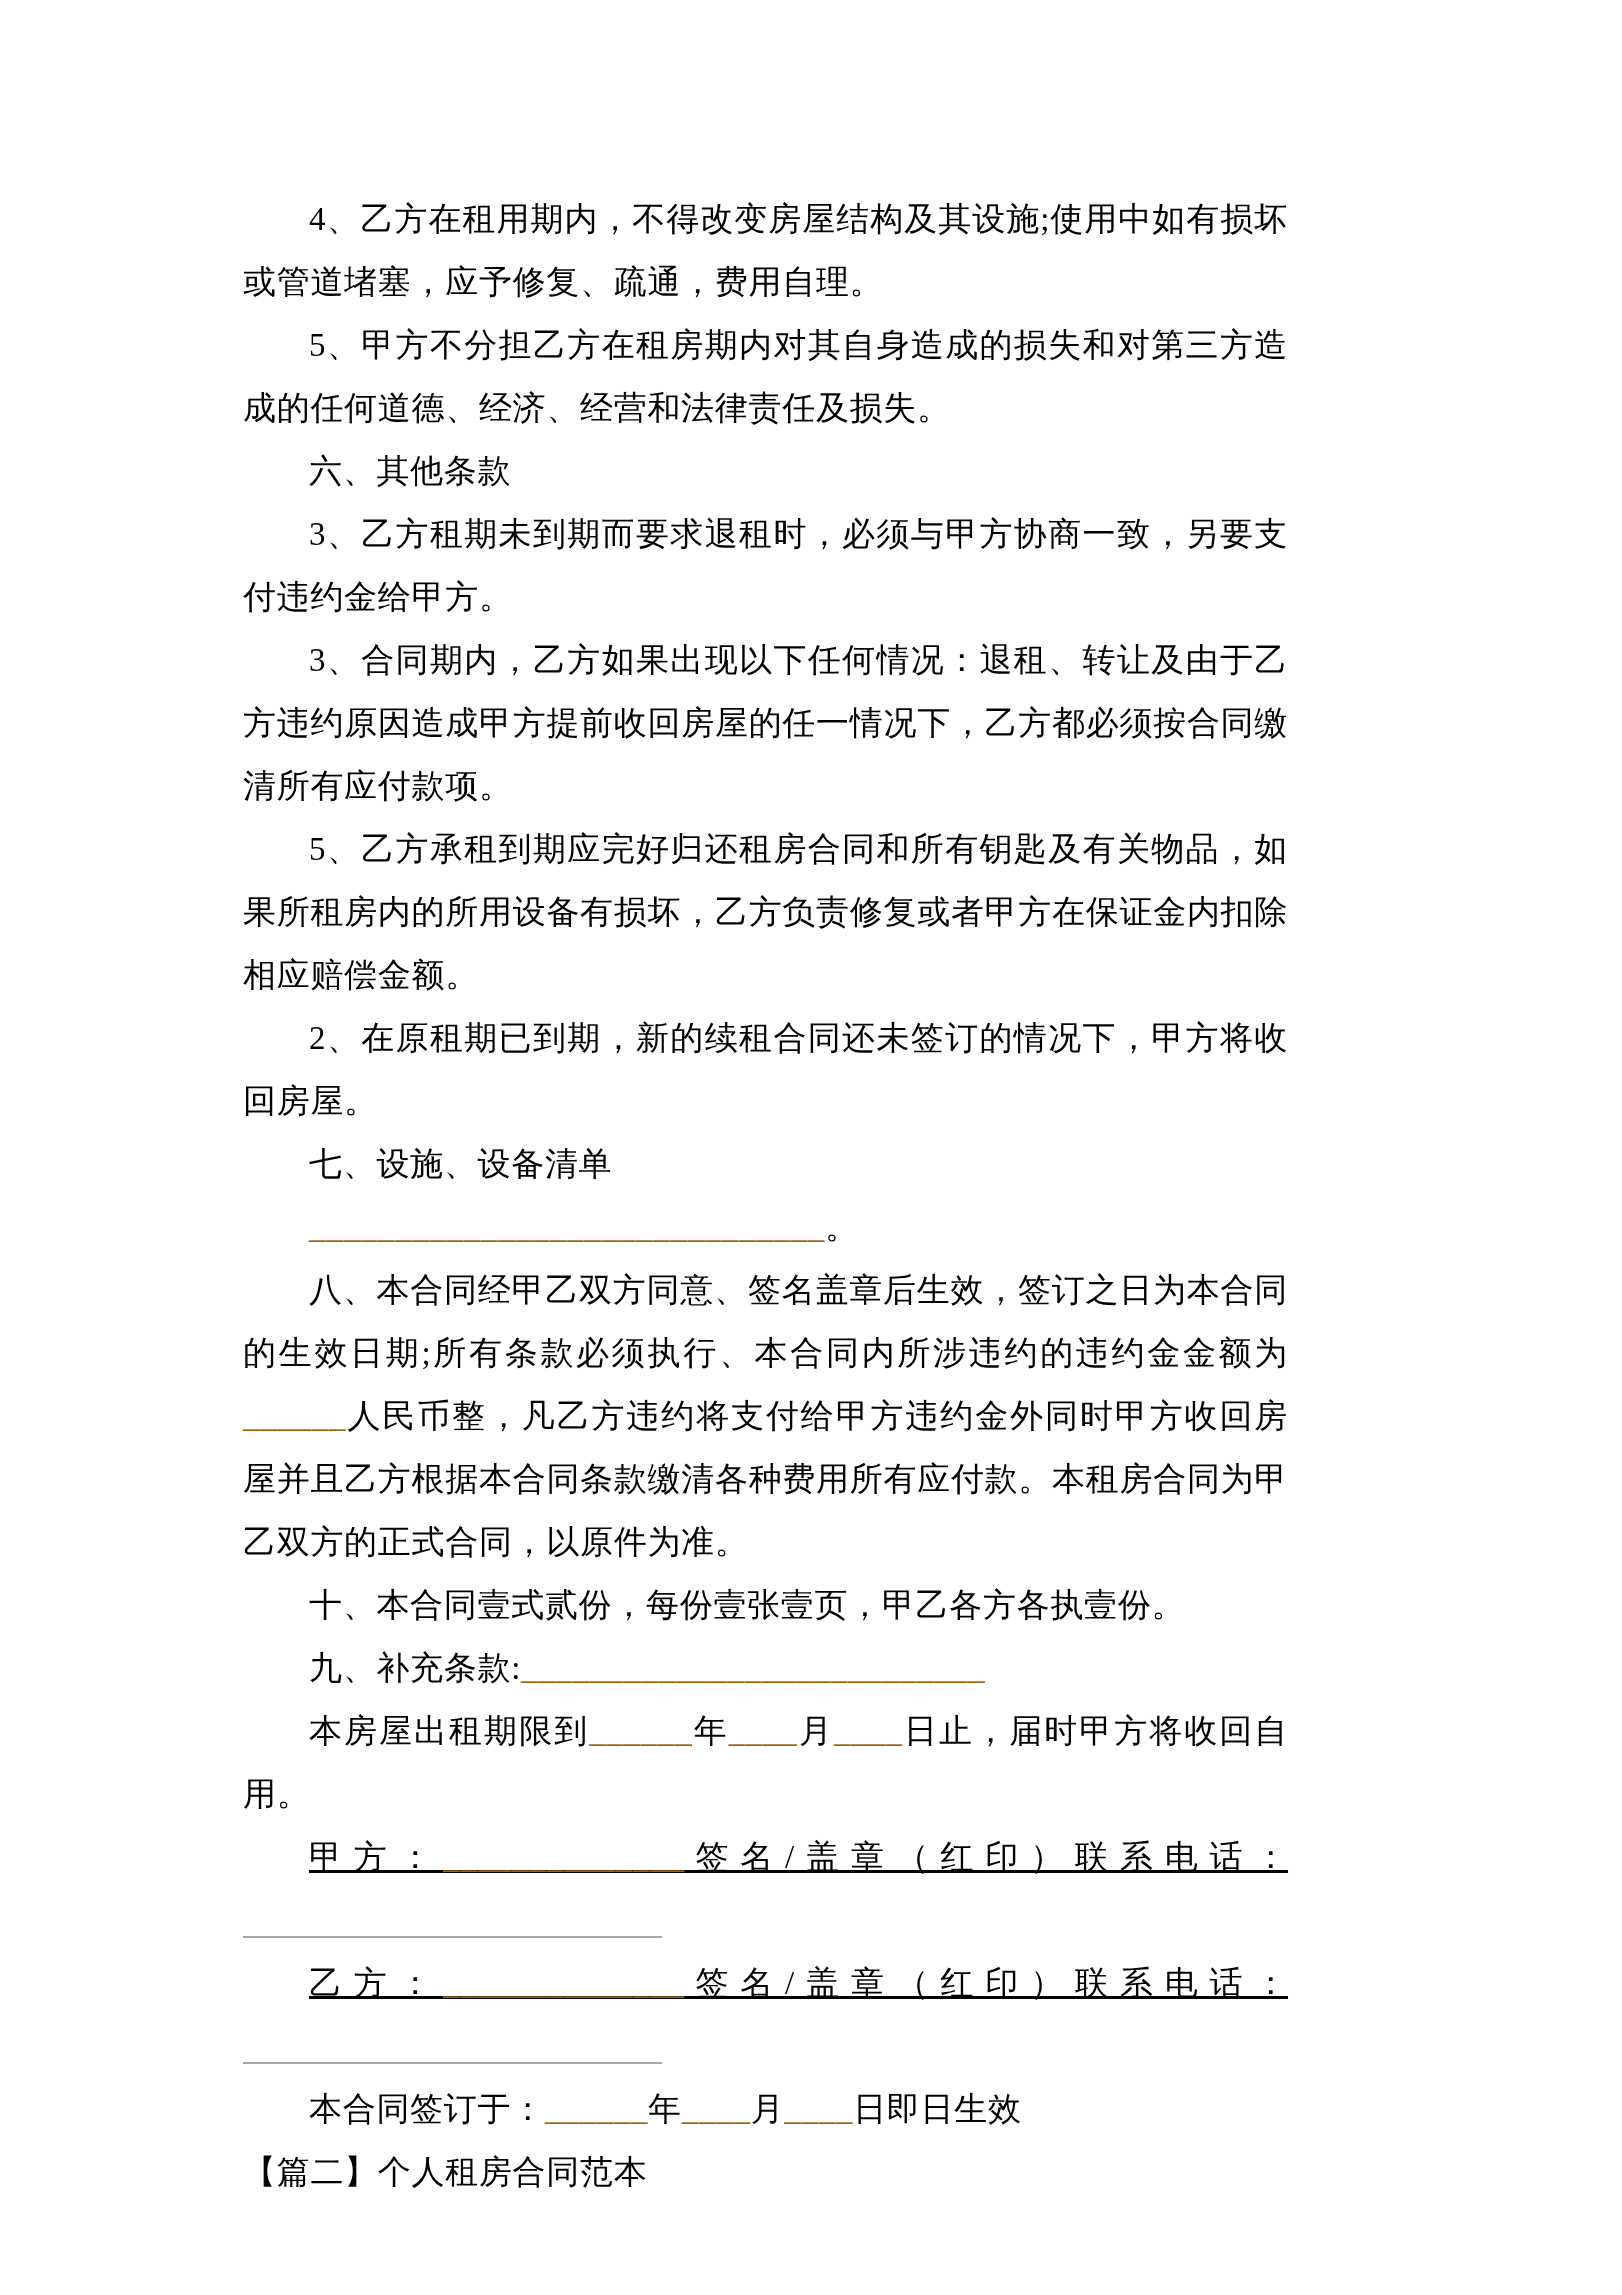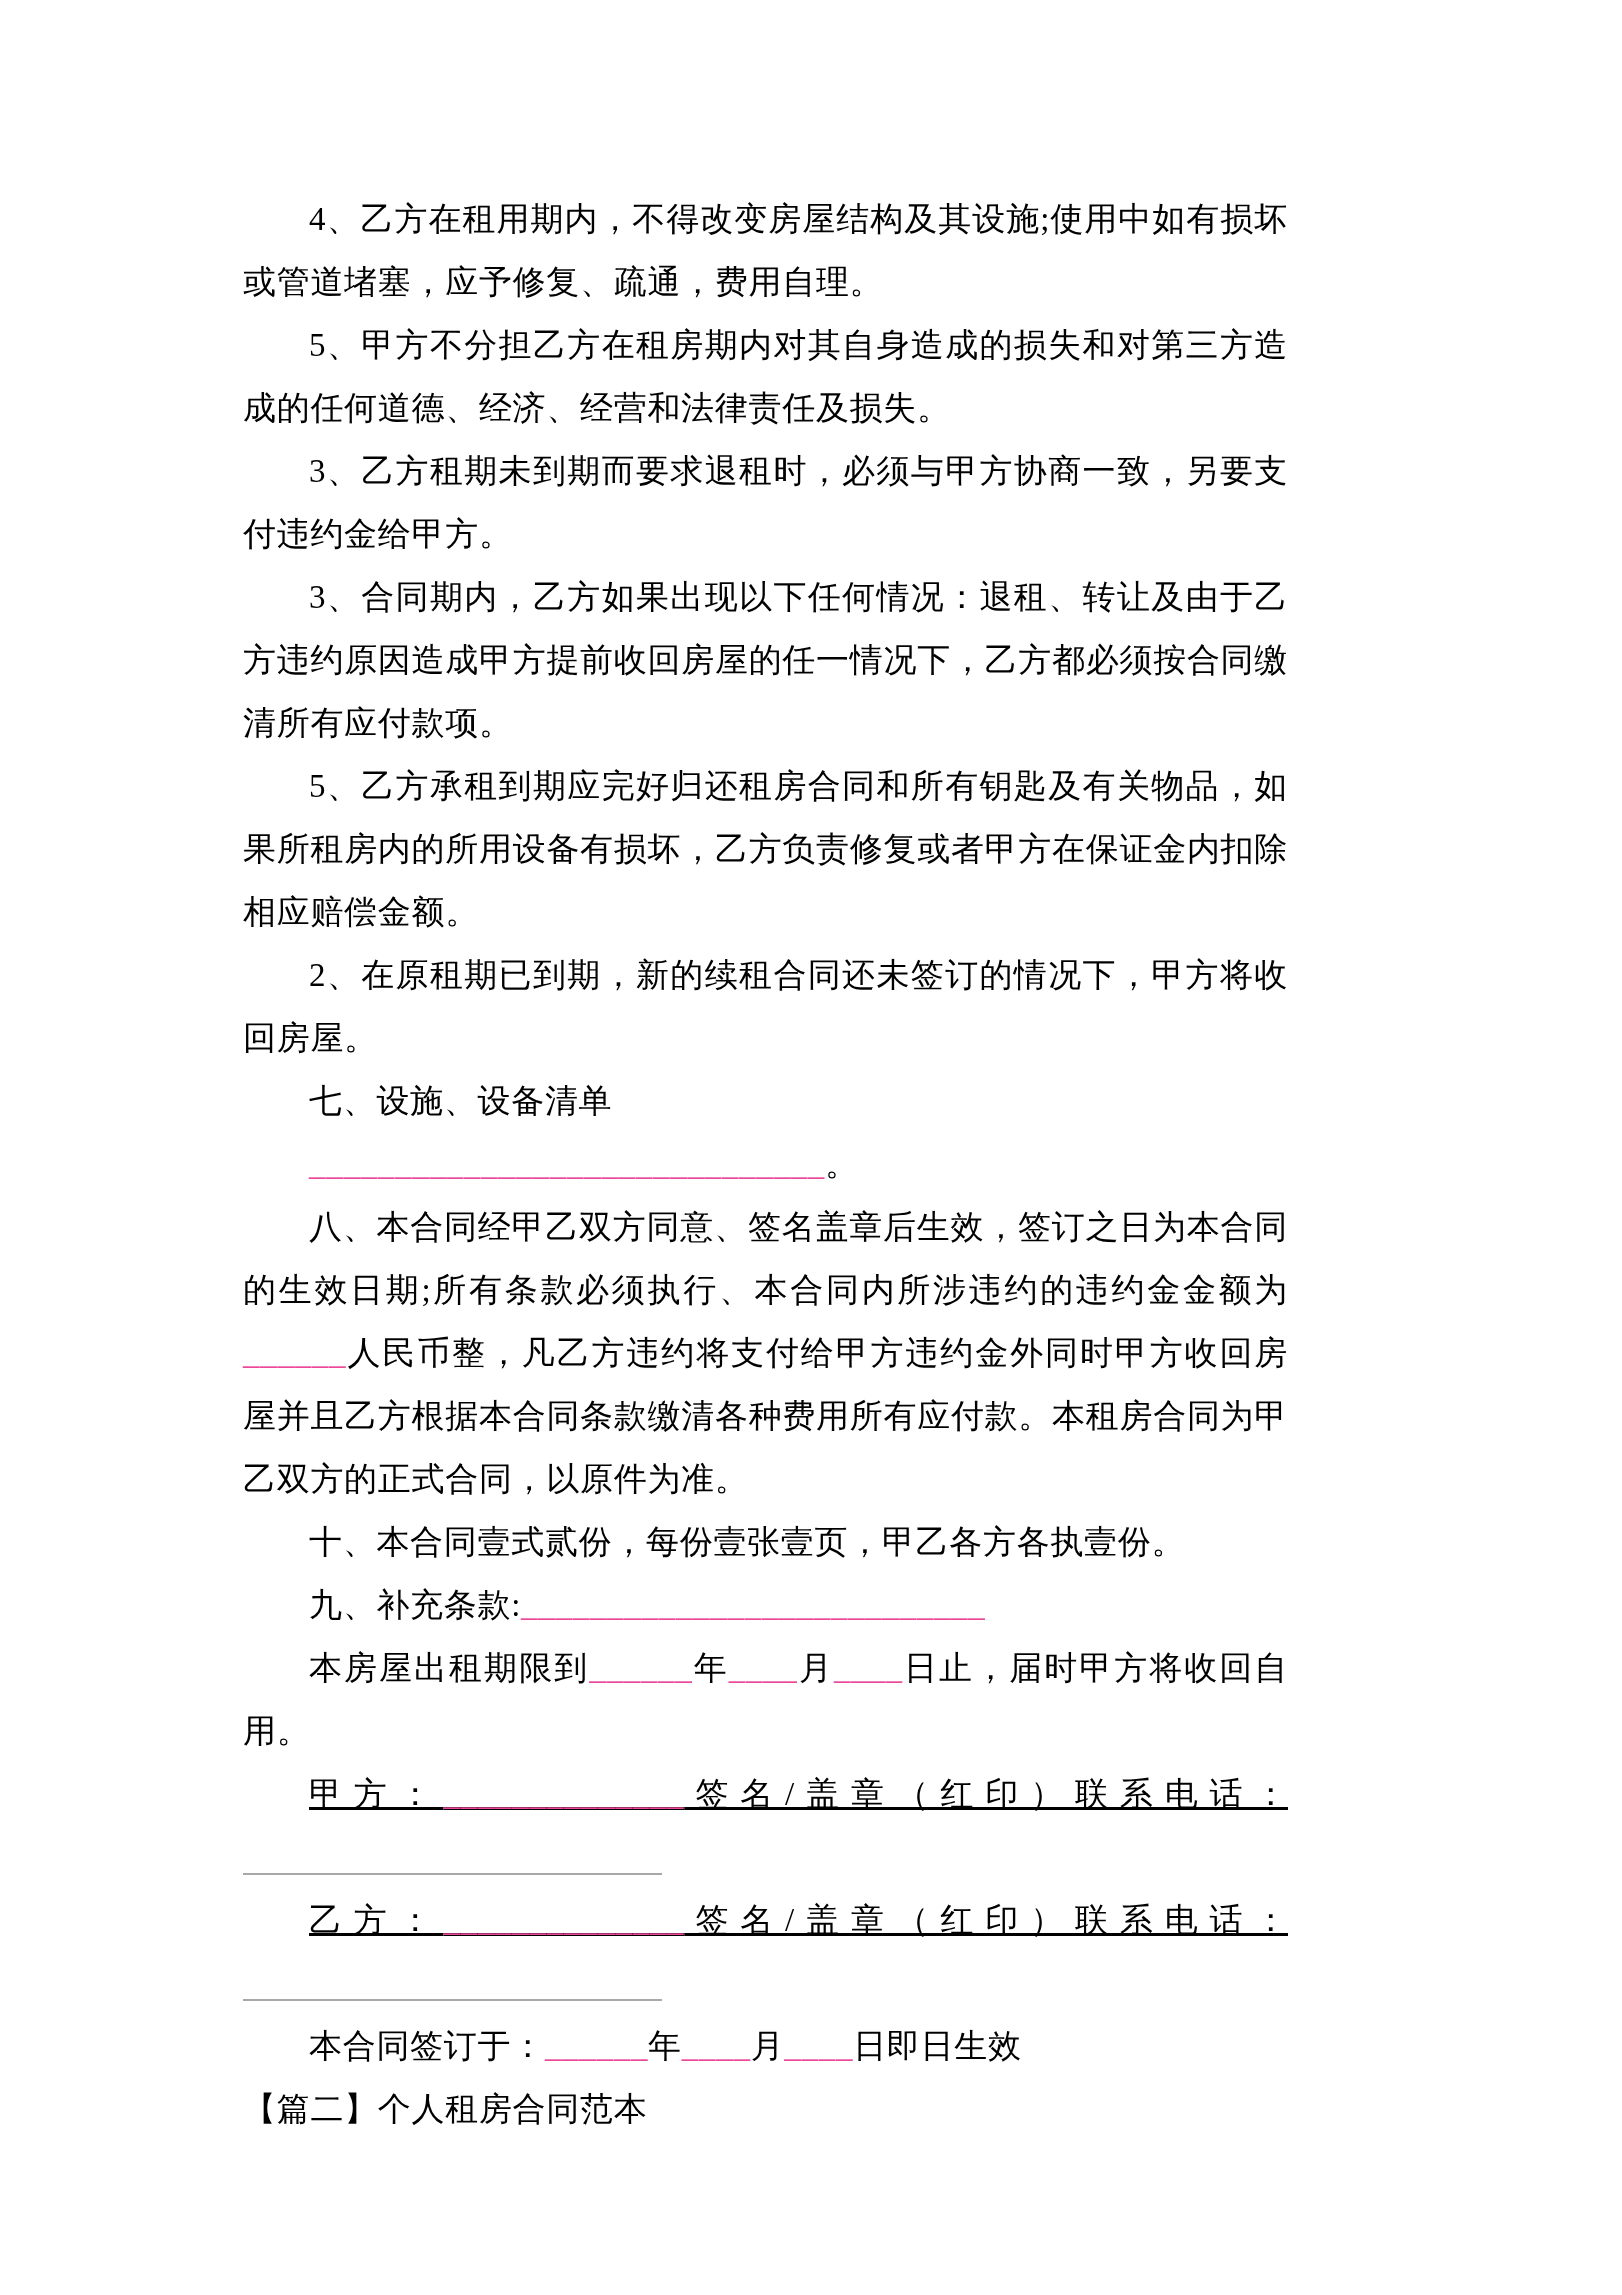--- a/index.html
+++ b/index.html
@@ -32,21 +32,21 @@
   }
   .doc p.indent {
     text-indent: 2em;
   }
   .doc p.stretch {
     text-align: justify;
     text-align-last: justify;
     text-decoration: underline;
   }
   .blank {
-    color: #ec4899;
+    color: #a16207;
   }
   .underline-row {
     position: relative;
     height: 63px;
   }
   .underline-row .rule {
     position: absolute;
     left: 0;
     top: 47px;
     width: 419px;
@@ -54,20 +54,21 @@
     border-bottom: 2px solid #a8a8a8;
   }
 </style>
 </head>
 <body>
 
 <div class="page">
   <div class="doc">
       <p class="para indent">4、乙方在租用期内，不得改变房屋结构及其设施;使用中如有损坏或管道堵塞，应予修复、疏通，费用自理。</p>
       <p class="para indent">5、甲方不分担乙方在租房期内对其自身造成的损失和对第三方造成的任何道德、经济、经营和法律责任及损失。</p>
+      <p class="para indent">六、其他条款</p>
       <p class="para indent">3、乙方租期未到期而要求退租时，必须与甲方协商一致，另要支付违约金给甲方。</p>
       <p class="para indent">3、合同期内，乙方如果出现以下任何情况：退租、转让及由于乙方违约原因造成甲方提前收回房屋的任一情况下，乙方都必须按合同缴清所有应付款项。</p>
       <p class="para indent">5、乙方承租到期应完好归还租房合同和所有钥匙及有关物品，如果所租房内的所用设备有损坏，乙方负责修复或者甲方在保证金内扣除相应赔偿金额。</p>
       <p class="para indent">2、在原租期已到期，新的续租合同还未签订的情况下，甲方将收回房屋。</p>
       <p class="para indent">七、设施、设备清单</p>
       <p class="para indent"><span class="blank">______________________________</span>。</p>
       <p class="para indent">八、本合同经甲乙双方同意、签名盖章后生效，签订之日为本合同的生效日期;所有条款必须执行、本合同内所涉违约的违约金金额为<span class="blank">______</span>人民币整，凡乙方违约将支付给甲方违约金外同时甲方收回房屋并且乙方根据本合同条款缴清各种费用所有应付款。本租房合同为甲乙双方的正式合同，以原件为准。</p>
       <p class="para indent">十、本合同壹式贰份，每份壹张壹页，甲乙各方各执壹份。</p>
       <p class="para indent">九、补充条款:<span class="blank">___________________________</span></p>
       <p class="para indent">本房屋出租期限到<span class="blank">______</span>年<span class="blank">____</span>月<span class="blank">____</span>日止，届时甲方将收回自用。</p>

